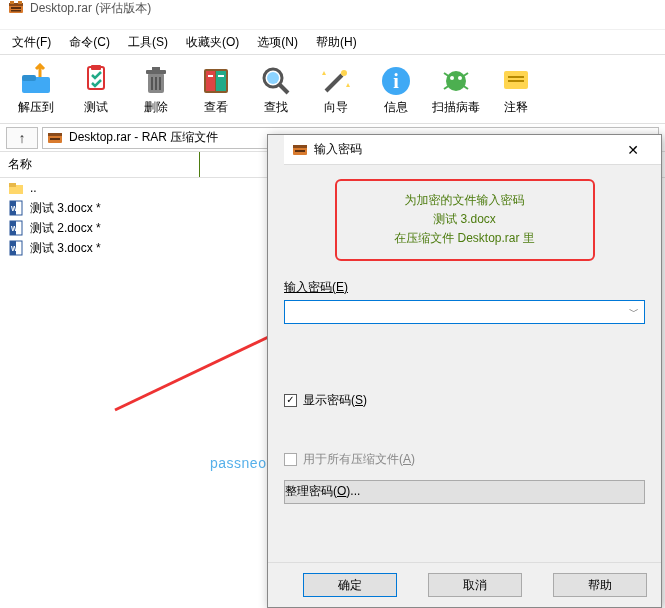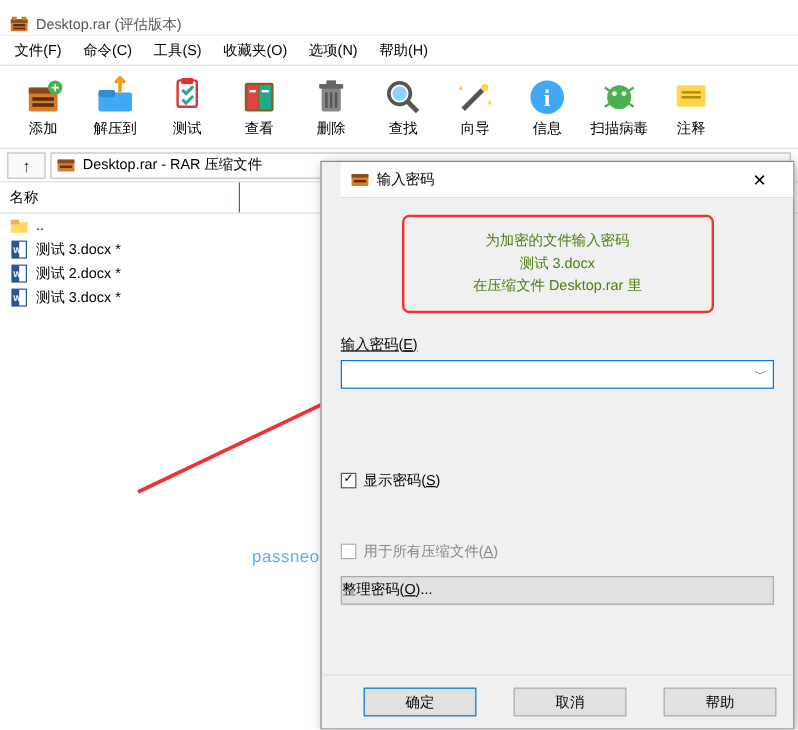--- a/index.html
+++ b/index.html
@@ -12,21 +12,21 @@
     height: 608px;
     overflow: hidden;
     position: relative;
   }
 
   
   .titlebar {
     height: 30px;
     background: #fff;
     display: flex;
-    align-items: flex-end;
+    align-items: flex-start;
     padding: 0 8px;
     gap: 6px;
     border-bottom: 1px solid #f0f0f0;
   }
   .titlebar .app-icon { width: 16px; height: 16px; }
   .titlebar .title-text { color: #555; font-size: 12px; }
 
   
   .menubar {
     height: 24px;
@@ -292,75 +292,62 @@
   <div class="menu-item">工具(S)</div>
   <div class="menu-item">收藏夹(O)</div>
   <div class="menu-item">选项(N)</div>
   <div class="menu-item">帮助(H)</div>
 </div>
 
 <div class="toolbar">
   <div class="tool-btn">
     <div class="ico">
       <svg viewBox="0 0 36 36" width="36" height="36">
-          <rect x="6" y="10" width="24" height="20" rx="2" fill="#d97b2e"></rect>
-          <rect x="6" y="10" width="24" height="5" fill="#8a4a1a"></rect>
-          <rect x="9" y="18" width="18" height="3" fill="#5a2f10"></rect>
-          <rect x="9" y="23" width="18" height="3" fill="#5a2f10"></rect>
-          <circle cx="28" cy="10" r="6" fill="#4caf50"></circle>
-          <path d="M28 7v6M25 10h6" stroke="#fff" stroke-width="1.5"></path>
-        </svg>
-    </div>
-    <div class="lbl">添加</div>
-  </div>
-  <div class="tool-btn">
-    <div class="ico">
-      <svg viewBox="0 0 36 36" width="36" height="36">
           <rect x="4" y="14" width="28" height="16" rx="2" fill="#3fa9f5"></rect>
           <rect x="4" y="12" width="14" height="6" rx="2" fill="#2e8fd0"></rect>
           <path d="M18 6 L22 2 L26 6 M22 2 V14" stroke="#f39c12" stroke-width="3" fill="none"></path>
         </svg>
     </div>
     <div class="lbl">解压到</div>
   </div>
   <div class="tool-btn">
     <div class="ico">
       <svg viewBox="0 0 36 36" width="36" height="36">
           <rect x="10" y="4" width="16" height="22" rx="2" fill="#fff" stroke="#d33" stroke-width="2"></rect>
           <rect x="13" y="2" width="10" height="5" rx="1" fill="#d33"></rect>
           <path d="M14 12 l3 3 l6 -6" stroke="#2a8" stroke-width="2.5" fill="none"></path>
           <path d="M14 20 l3 3 l6 -6" stroke="#2a8" stroke-width="2.5" fill="none"></path>
         </svg>
     </div>
     <div class="lbl">测试</div>
-  </div>
-  <div class="tool-btn">
-    <div class="ico">
-      <svg viewBox="0 0 36 36" width="36" height="36">
-          <rect x="6" y="6" width="24" height="24" rx="2" fill="#8b5a2b"></rect>
-          <rect x="8" y="8" width="9" height="20" fill="#d44"></rect>
-          <rect x="18" y="8" width="10" height="20" fill="#2a8"></rect>
-          <rect x="10" y="12" width="5" height="2" fill="#fff"></rect>
-          <rect x="20" y="12" width="6" height="2" fill="#fff"></rect>
-        </svg>
-    </div>
-    <div class="lbl">查看</div>
   </div>
   <div class="tool-btn">
     <div class="ico">
       <svg viewBox="0 0 36 36" width="36" height="36">
           <rect x="10" y="10" width="16" height="20" rx="2" fill="#888"></rect>
           <rect x="8" y="7" width="20" height="4" rx="1" fill="#666"></rect>
           <rect x="14" y="4" width="8" height="4" fill="#666"></rect>
           <rect x="13" y="14" width="2" height="13" fill="#555"></rect>
           <rect x="17" y="14" width="2" height="13" fill="#555"></rect>
           <rect x="21" y="14" width="2" height="13" fill="#555"></rect>
         </svg>
     </div>
     <div class="lbl">删除</div>
+  </div>
+  <div class="tool-btn">
+    <div class="ico">
+      <svg viewBox="0 0 36 36" width="36" height="36">
+          <rect x="6" y="6" width="24" height="24" rx="2" fill="#8b5a2b"></rect>
+          <rect x="8" y="8" width="9" height="20" fill="#d44"></rect>
+          <rect x="18" y="8" width="10" height="20" fill="#2a8"></rect>
+          <rect x="10" y="12" width="5" height="2" fill="#fff"></rect>
+          <rect x="20" y="12" width="6" height="2" fill="#fff"></rect>
+        </svg>
+    </div>
+    <div class="lbl">查看</div>
   </div>
   <div class="tool-btn">
     <div class="ico">
       <svg viewBox="0 0 36 36" width="36" height="36">
           <circle cx="15" cy="15" r="9" fill="none" stroke="#555" stroke-width="3"></circle>
           <circle cx="15" cy="15" r="6" fill="#8cd3ff"></circle>
           <line x1="22" y1="22" x2="30" y2="30" stroke="#555" stroke-width="4"></line>
         </svg>
     </div>
     <div class="lbl">查找</div>

